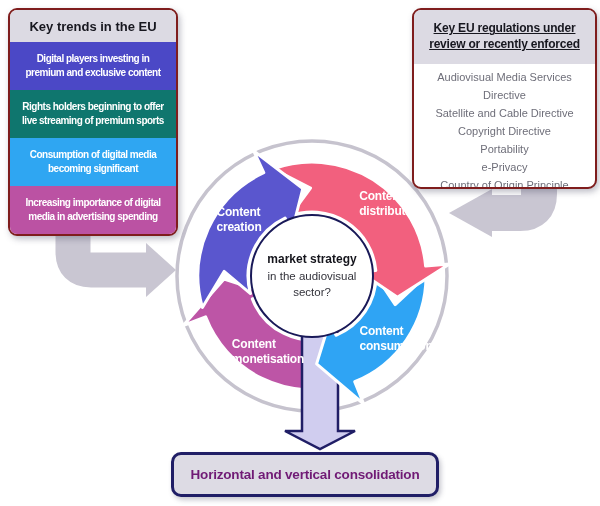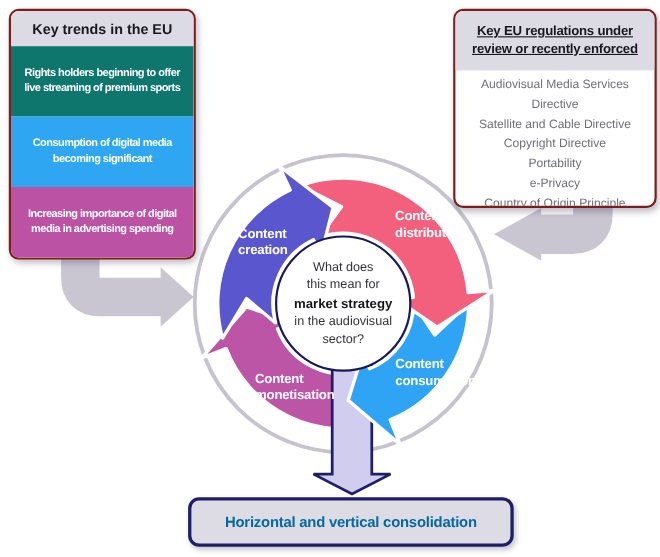--- a/index.html
+++ b/index.html
@@ -30,24 +30,24 @@
                line-height:1.25;text-align:left;white-space:pre-line;}
   .center-circle{position:absolute;z-index:3;left:250px;top:214px;width:124px;height:124px;
                  background:#ffffff;border:2.5px solid #191958;border-radius:50%;
                  box-sizing:border-box;display:flex;flex-direction:column;
                  align-items:center;justify-content:center;text-align:center;
                  font-size:11.5px;color:#33333b;line-height:16.5px;}
   .center-circle .q-bold{font-weight:bold;font-size:12px;color:#15151c;}
   .q-pre,.q-post{white-space:pre-line;}
 
   
-  .outcome-box{position:absolute;z-index:3;left:171px;top:452px;width:296px;height:45px;
+  .outcome-box{position:absolute;z-index:3;left:171px;top:452px;width:268px;height:45px;
                background:#dddbe4;border:3px solid #201e66;border-radius:10px;
                box-sizing:border-box;display:flex;align-items:center;justify-content:center;
-               color:#0369a1;font-weight:bold;font-size:13.5px;letter-spacing:-0.2px;
+               color:#701a75;font-weight:bold;font-size:13.5px;letter-spacing:-0.2px;
                box-shadow:2px 3px 5px rgba(70,70,95,.3);white-space:nowrap;}
 </style>
 </head>
 <body>
 
 <div class="stage">
 
   <svg width="600" height="506" viewBox="0 0 600 506">
 
     <circle cx="312" cy="276" r="135" fill="none" stroke-width="3.5" stroke="#c6c3ce"></circle>
@@ -62,20 +62,22 @@
 
     <path d="M 302 330 L 302 431 L 285 431 L 320 449 L 355 431 L 338 431 L 338 330 Z" stroke-width="2.5" stroke-linejoin="miter" stroke="#201e66" fill="#d0cdef"></path>
 
     <path id="seg-2" stroke-width="3" stroke-linejoin="round" stroke="#ffffff" fill="#2fa4f4" d="M 426.0 276.0 A 114 114 0 0 1 354.7 381.7 L 363.7 404.0 L 316.6 363.9 L 330.0 320.5 L 336.0 335.3 A 64 64 0 0 0 376.0 276.0 L 395.2 304.6 Z"></path>
     <path id="seg-1" stroke-width="3" stroke-linejoin="round" stroke="#ffffff" fill="#f2607e" d="M 273.0 168.9 A 114 114 0 0 1 425.6 266.1 L 449.5 264.0 L 397.4 297.3 L 359.8 271.8 L 375.8 270.4 A 64 64 0 0 0 290.1 215.9 L 310.5 188.0 Z"></path>
     <path id="seg-0" stroke-width="3" stroke-linejoin="round" stroke="#ffffff" fill="#5a56ce" d="M 202.4 307.4 A 114 114 0 0 1 263.8 172.7 L 253.7 150.9 L 302.8 188.5 L 291.7 232.5 L 285.0 218.0 A 64 64 0 0 0 250.5 293.6 L 224.1 271.4 Z"></path>
   </svg>
 
   <div class="panel" id="left-panel">
     <div class="panel-header">Key trends in the EU</div>
+    <div class="trend-row" style="background-color: rgb(75, 72, 198);">Digital players investing in
+premium and exclusive content</div>
     <div class="trend-row" style="background-color: #0f766e;">Rights holders beginning to offer
 live streaming of premium sports</div>
     <div class="trend-row" style="background-color: rgb(47, 166, 242);">Consumption of digital media
 becoming significant</div>
     <div class="trend-row" style="background-color: rgb(187, 82, 163);">Increasing importance of digital
 media in advertising spending</div>
   </div>
 
   <div class="panel" id="right-panel">
     <div class="panel-header">Key EU regulations under review or recently enforced</div>
@@ -92,22 +94,20 @@
   <div class="cycle-label" style="left:239px;top:220px;">Content
 creation</div>
   <div class="cycle-label" style="left:391px;top:204px;">Content
 distribution</div>
   <div class="cycle-label" style="left:396px;top:339px;">Content
 consumption</div>
   <div class="cycle-label" style="left:268px;top:352px;">Content
 monetisation</div>
 
   <div class="center-circle">
-    <div class="q-pre">What does
-this mean for</div>
     <div class="q-bold">market strategy</div>
     <div class="q-post">in the audiovisual
 sector?</div>
   </div>
 
   <div class="outcome-box">Horizontal and vertical consolidation</div>
 
 </div>
 
 </body></html>

